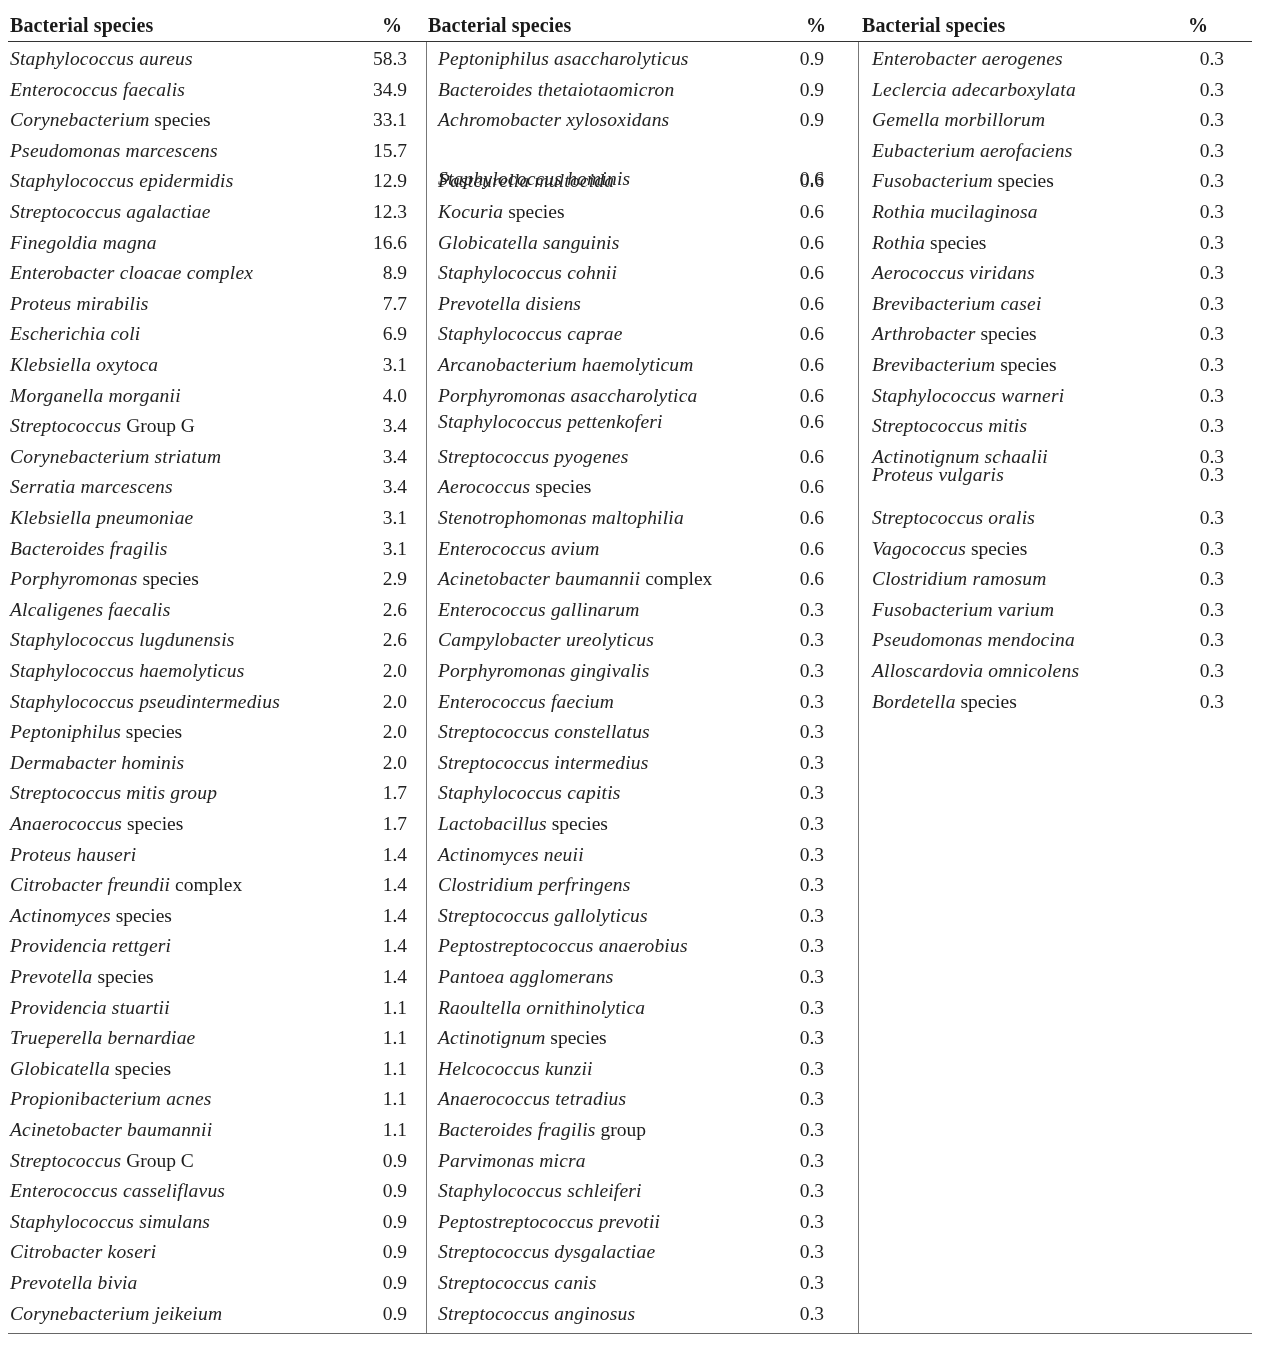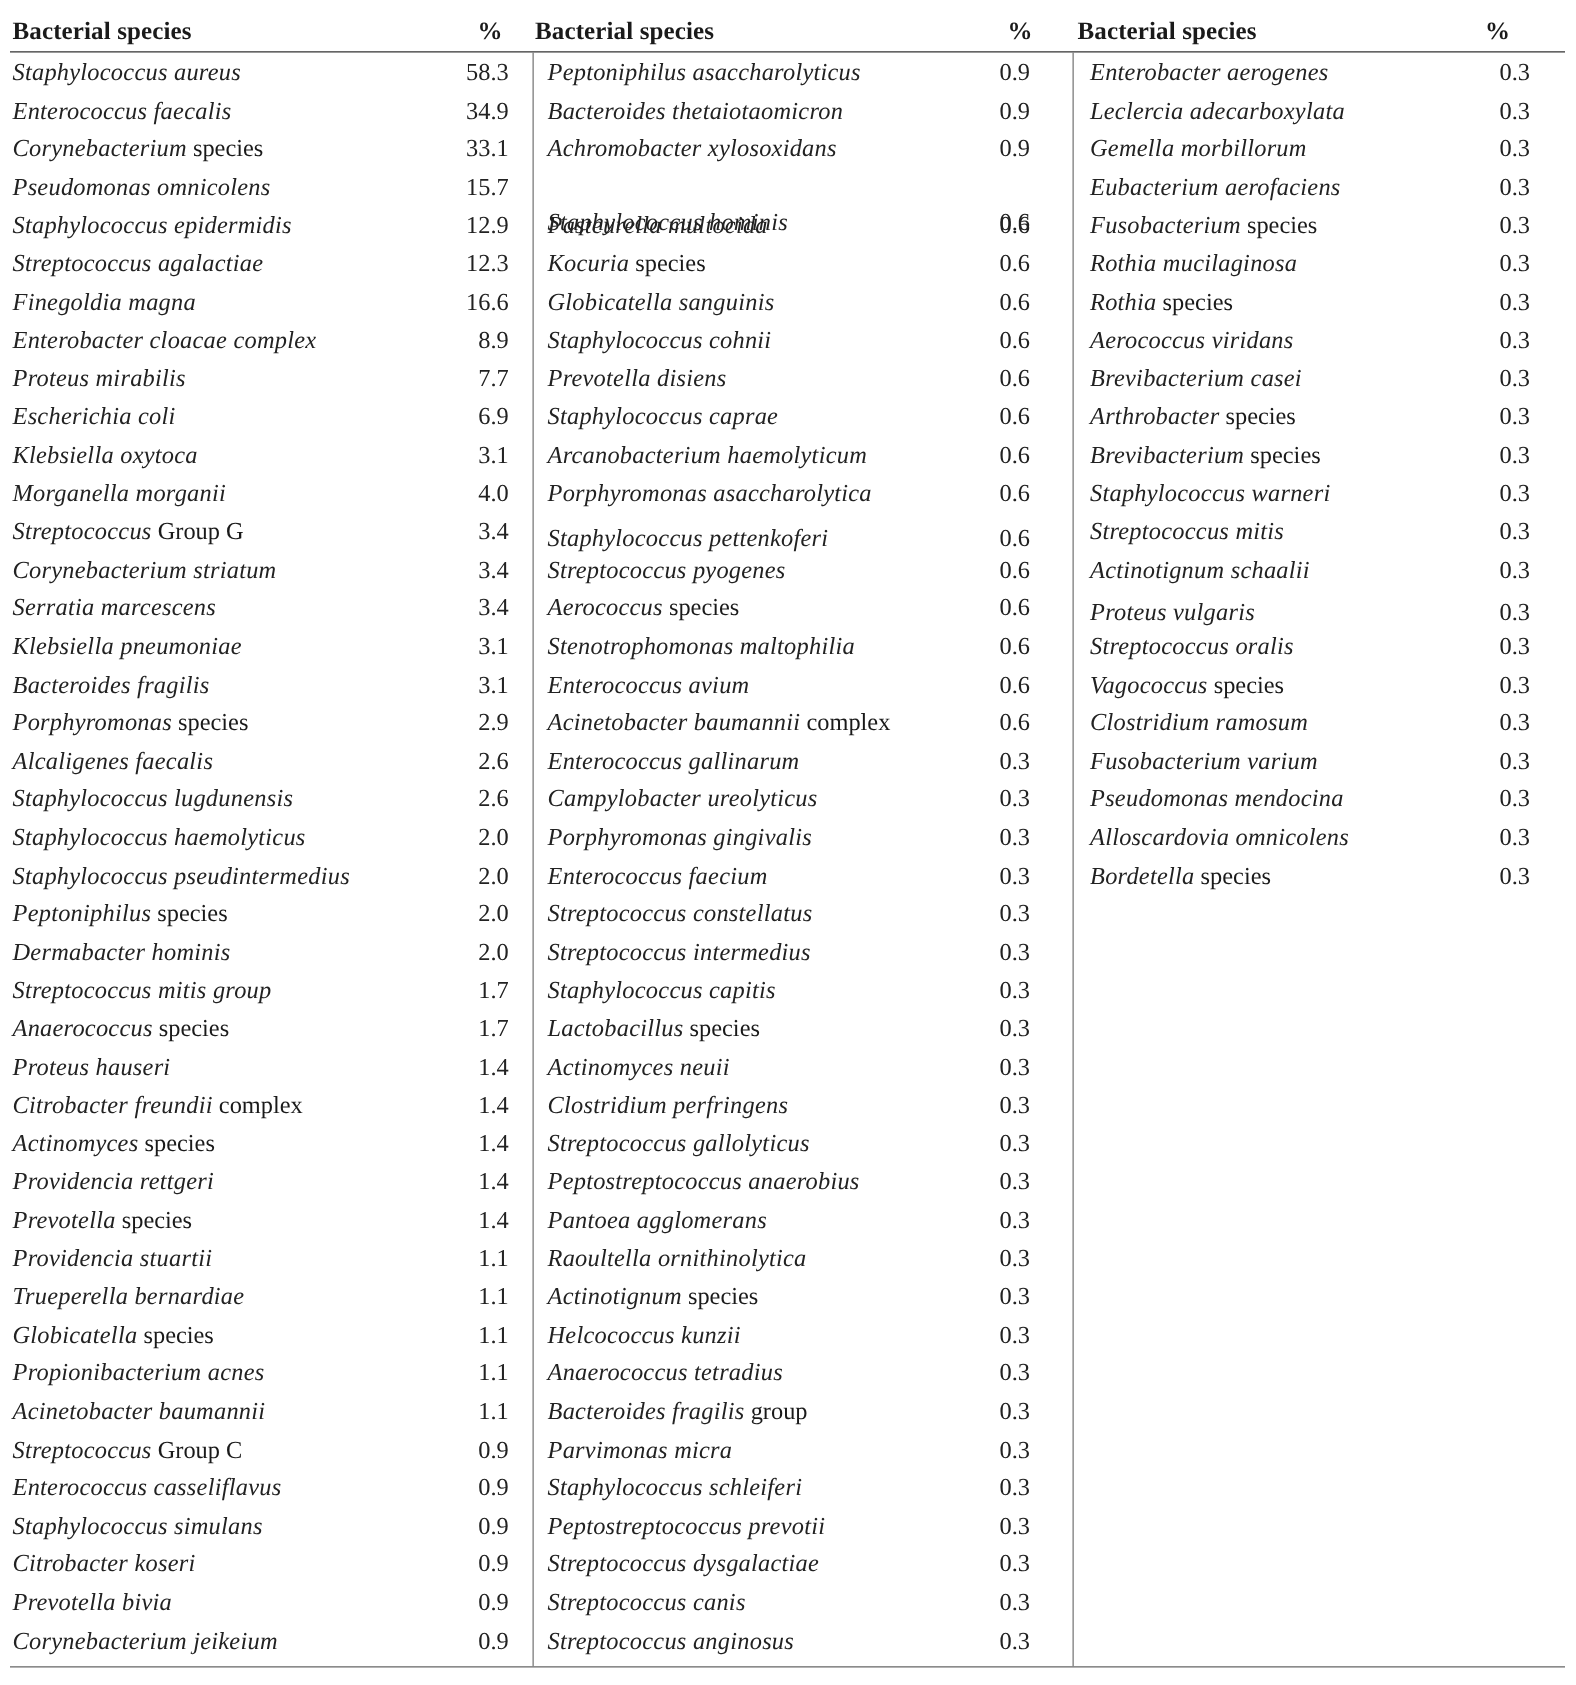--- a/index.html
+++ b/index.html
@@ -63,21 +63,21 @@
         </div>
         <div class="row" style="top: 30.6px;">
           <span class="name"><i>Enterococcus faecalis</i><span class="rom"></span></span>
           <span class="pct">34.9</span>
         </div>
         <div class="row" style="top: 61.2px;">
           <span class="name"><i>Corynebacterium</i><span class="rom"> species</span></span>
           <span class="pct">33.1</span>
         </div>
         <div class="row" style="top: 91.8px;">
-          <span class="name"><i>Pseudomonas omnicolens</i><span class="rom"></span></span>
+          <span class="name"><i>Pseudomonas marcescens</i><span class="rom"></span></span>
           <span class="pct">15.7</span>
         </div>
         <div class="row" style="top: 122.4px;">
           <span class="name"><i>Staphylococcus epidermidis</i><span class="rom"></span></span>
           <span class="pct">12.9</span>
         </div>
         <div class="row" style="top: 153px;">
           <span class="name"><i>Streptococcus agalactiae</i><span class="rom"></span></span>
           <span class="pct">12.3</span>
         </div>
@@ -268,21 +268,21 @@
           <span class="pct">0.6</span>
         </div>
         <div class="row" style="top: 306px;">
           <span class="name"><i>Arcanobacterium haemolyticum</i><span class="rom"></span></span>
           <span class="pct">0.6</span>
         </div>
         <div class="row" style="top: 336.6px;">
           <span class="name"><i>Porphyromonas asaccharolytica</i><span class="rom"></span></span>
           <span class="pct">0.6</span>
         </div>
-        <div class="row" style="top: 373px;">
+        <div class="row" style="top: 363px;">
           <span class="name"><i>Staphylococcus pettenkoferi</i><span class="rom"></span></span>
           <span class="pct">0.6</span>
         </div>
         <div class="row" style="top: 397.8px;">
           <span class="name"><i>Streptococcus pyogenes</i><span class="rom"></span></span>
           <span class="pct">0.6</span>
         </div>
         <div class="row" style="top: 428.4px;">
           <span class="name"><i>Aerococcus</i><span class="rom"> species</span></span>
           <span class="pct">0.6</span>
@@ -446,21 +446,21 @@
           <span class="pct">0.3</span>
         </div>
         <div class="row" style="top: 367.2px;">
           <span class="name"><i>Streptococcus mitis</i><span class="rom"></span></span>
           <span class="pct">0.3</span>
         </div>
         <div class="row" style="top: 397.8px;">
           <span class="name"><i>Actinotignum schaalii</i><span class="rom"></span></span>
           <span class="pct">0.3</span>
         </div>
-        <div class="row" style="top: 432px;">
+        <div class="row" style="top: 416px;">
           <span class="name"><i>Proteus vulgaris</i><span class="rom"></span></span>
           <span class="pct">0.3</span>
         </div>
         <div class="row" style="top: 459px;">
           <span class="name"><i>Streptococcus oralis</i><span class="rom"></span></span>
           <span class="pct">0.3</span>
         </div>
         <div class="row" style="top: 489.6px;">
           <span class="name"><i>Vagococcus</i><span class="rom"> species</span></span>
           <span class="pct">0.3</span>

